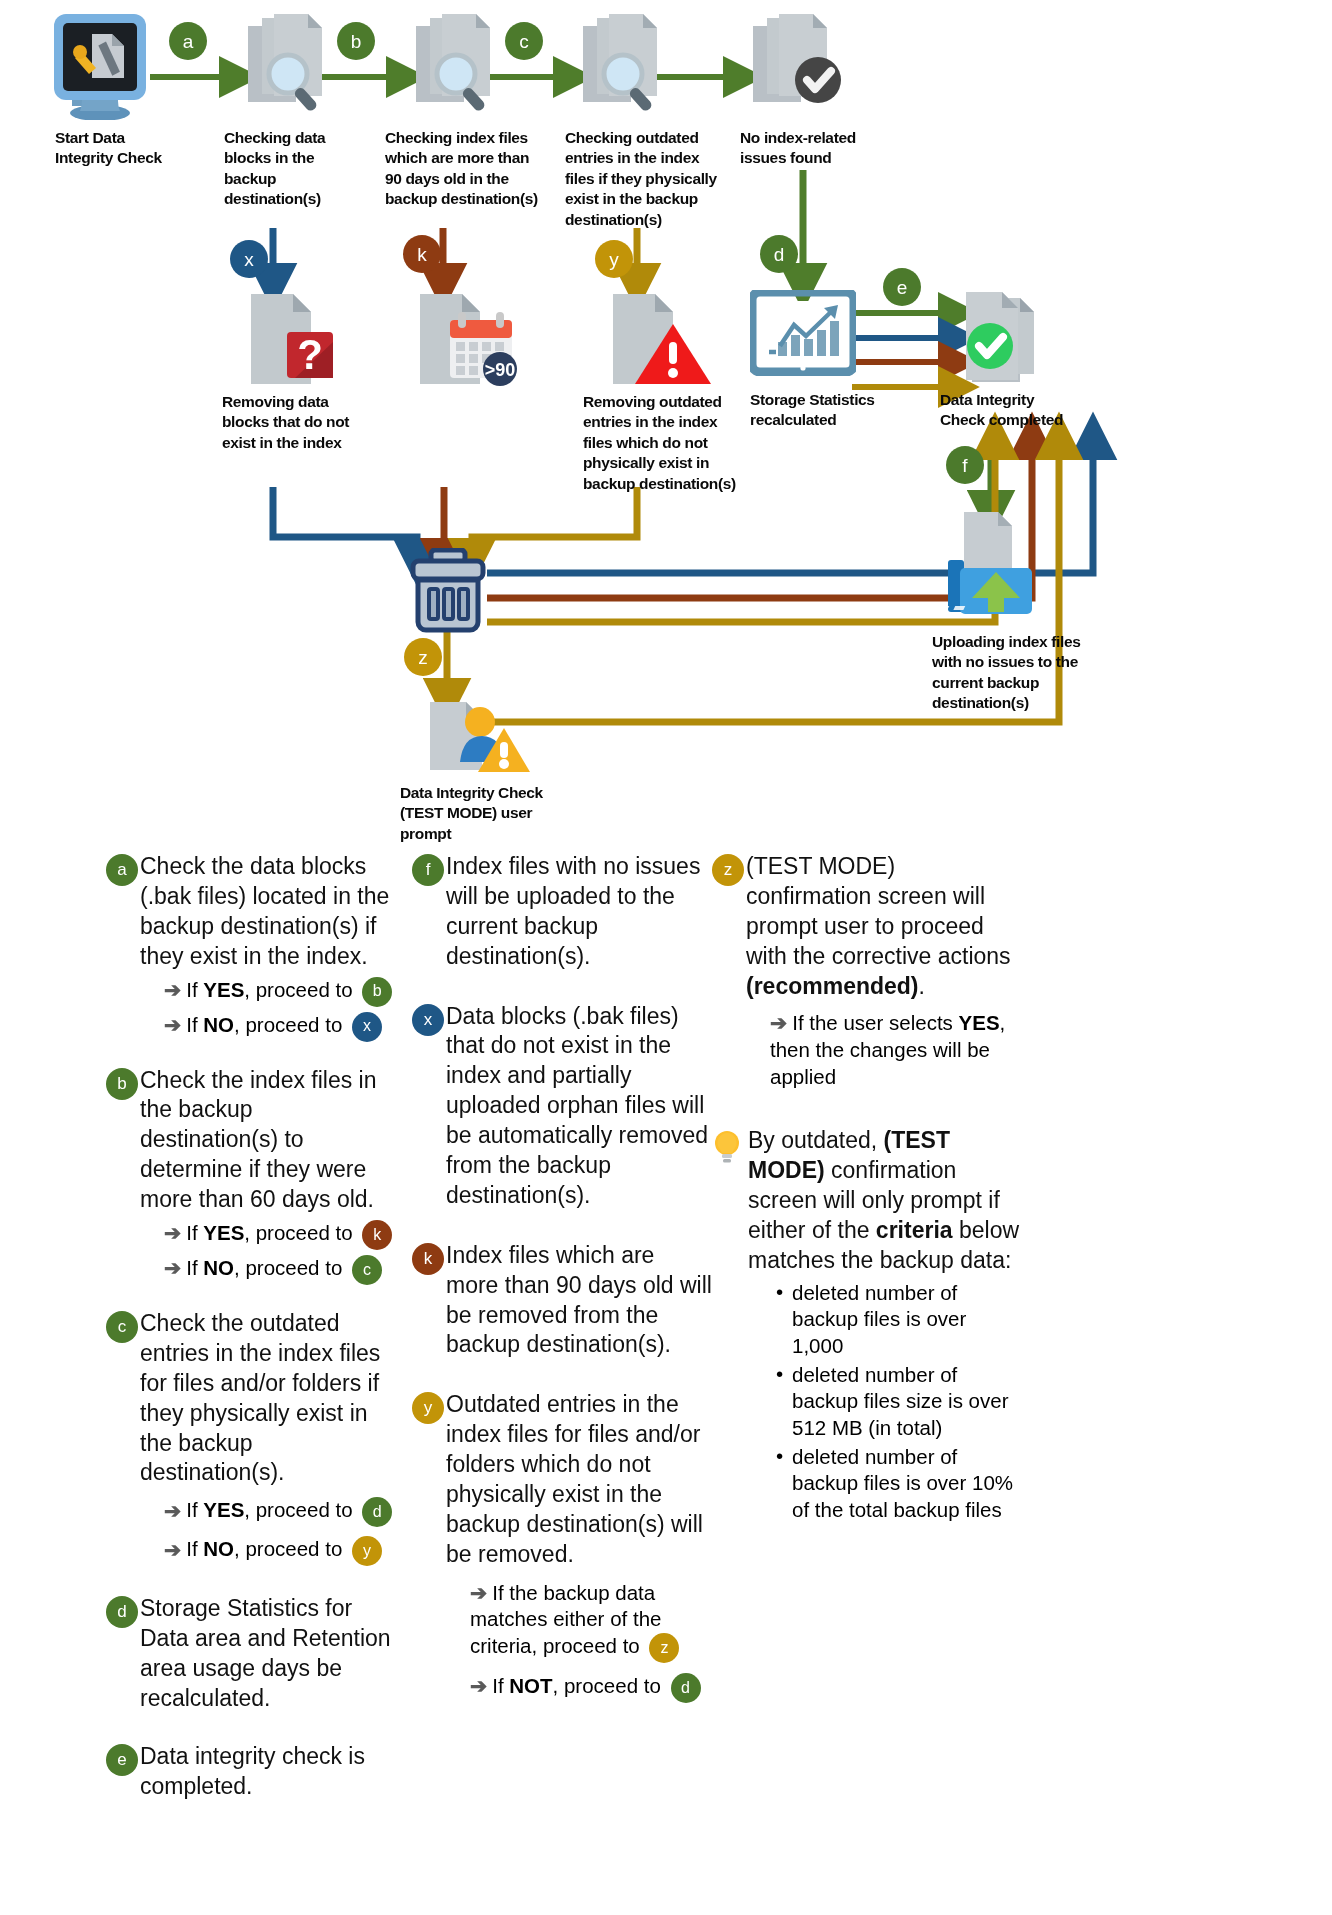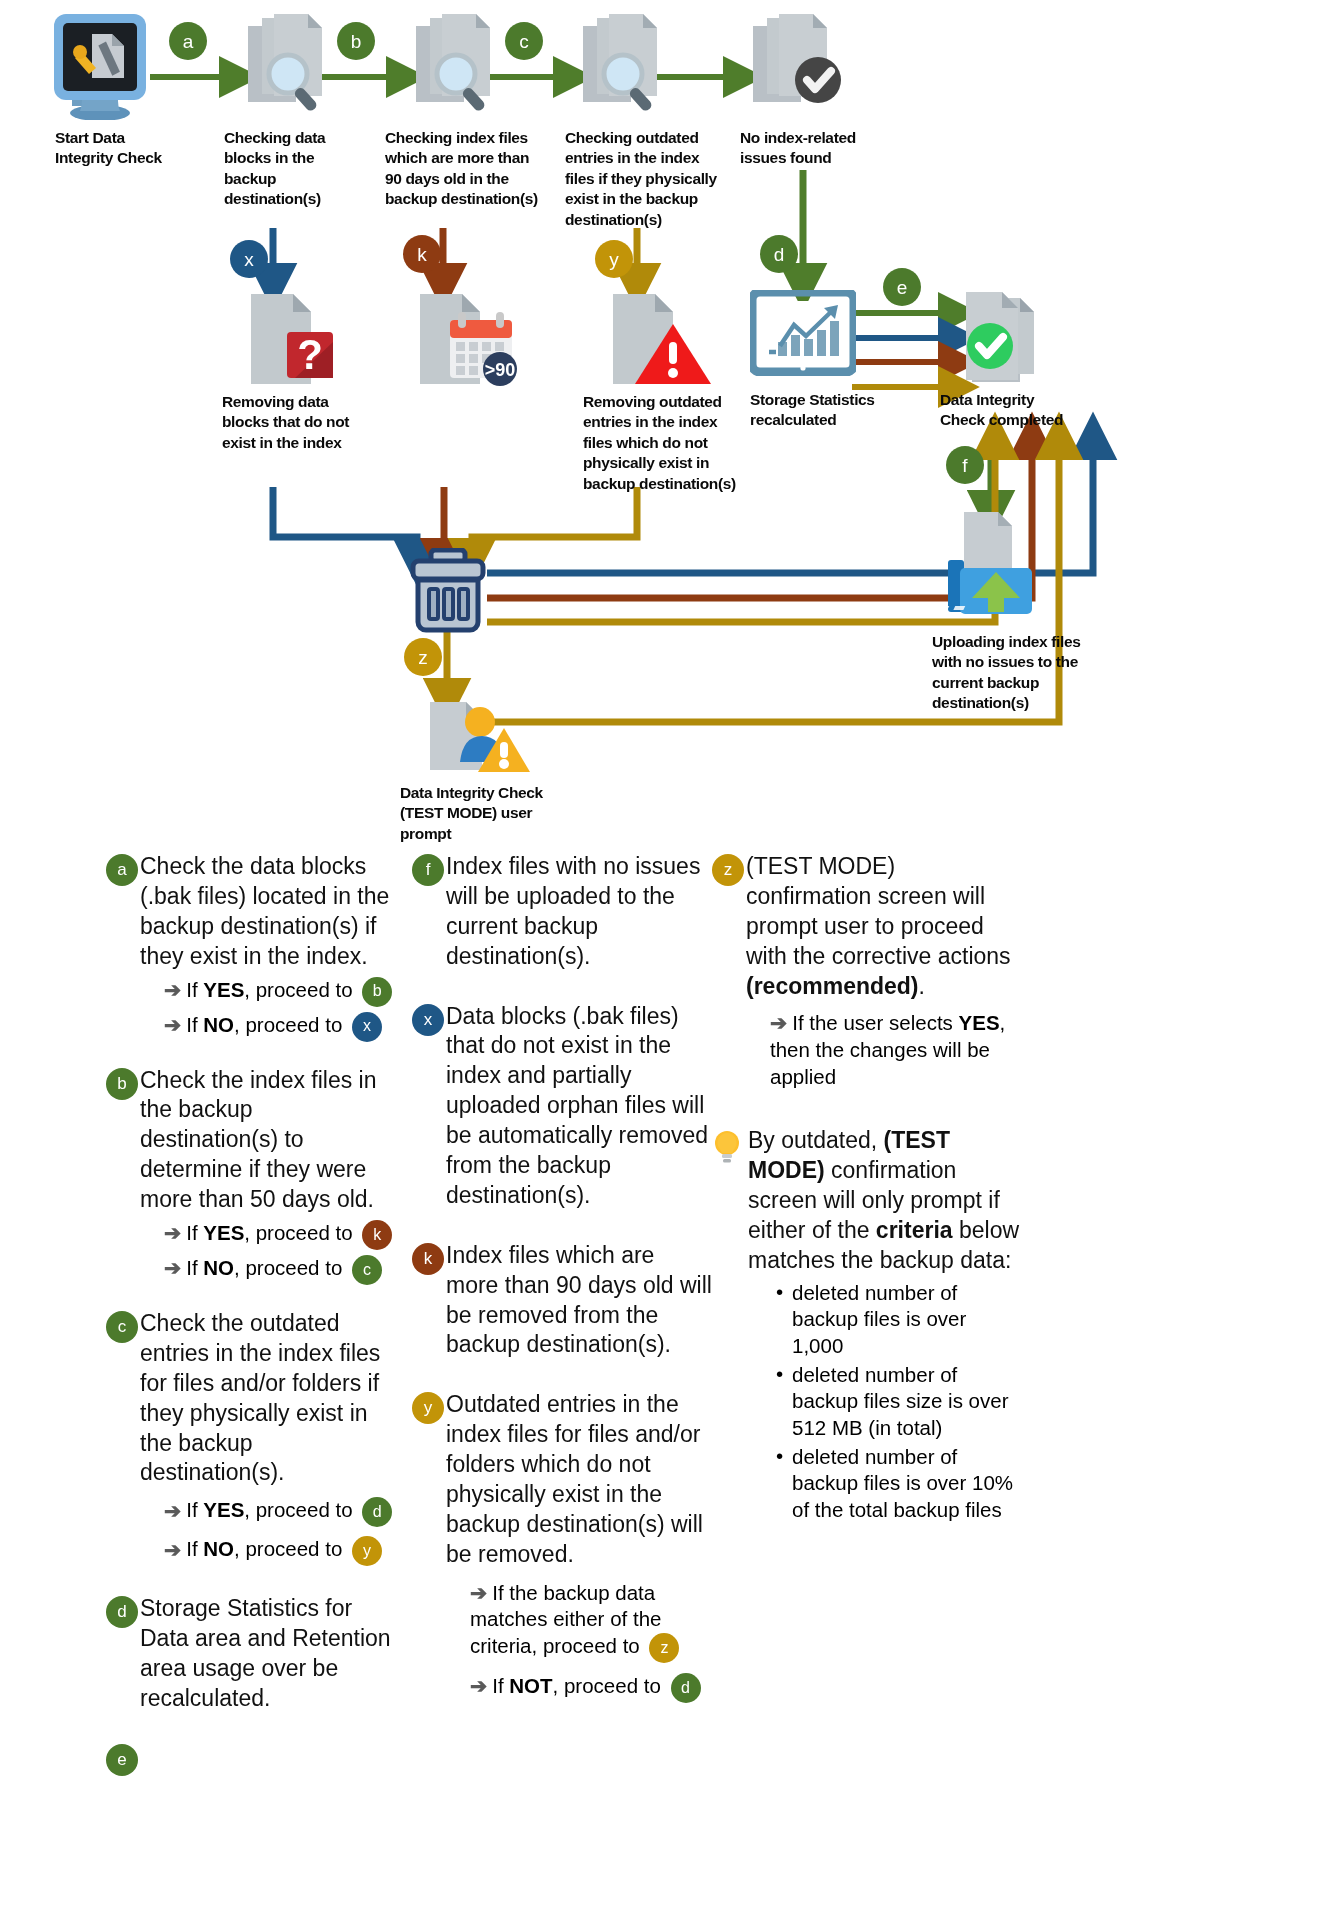--- a/index.html
+++ b/index.html
@@ -323,21 +323,21 @@
         <div class="sub">
           <span class="ar">➔</span>If <b>YES</b>, proceed to <span class="inlinebadge" style="background:#4c7a2c">b</span>
         </div>
         <div class="sub">
           <span class="ar">➔</span>If <b>NO</b>, proceed to <span class="inlinebadge" style="background:#1f5786">x</span>
         </div>
       </div>
 
       <div class="litem" style="margin-top:24px;">
         <div class="lb" style="background:#4c7a2c">b</div>
-        <div class="ltext">Check the index files in the backup destination(s) to determine if they were more than 50 days old.</div>
+        <div class="ltext">Check the index files in the backup destination(s) to determine if they were more than 60 days old.</div>
         <div class="sub">
           <span class="ar">➔</span>If <b>YES</b>, proceed to <span class="inlinebadge" style="background:#8e3b12">k</span>
         </div>
         <div class="sub">
           <span class="ar">➔</span>If <b>NO</b>, proceed to <span class="inlinebadge" style="background:#4c7a2c">c</span>
         </div>
       </div>
 
       <div class="litem" style="margin-top:24px;">
         <div class="lb" style="background:#4c7a2c">c</div>
@@ -345,25 +345,26 @@
         <div class="sub" style="margin-top:9px;">
           <span class="ar">➔</span>If <b>YES</b>, proceed to <span class="inlinebadge" style="background:#4c7a2c">d</span>
         </div>
         <div class="sub" style="margin-top:9px;">
           <span class="ar">➔</span>If <b>NO</b>, proceed to <span class="inlinebadge" style="background:#c29408">y</span>
         </div>
       </div>
 
       <div class="litem" style="margin-top:28px;">
         <div class="lb" style="background:#4c7a2c">d</div>
-        <div class="ltext">Storage Statistics for Data area and Retention area usage over be recalculated.</div>
+        <div class="ltext">Storage Statistics for Data area and Retention area usage days be recalculated.</div>
       </div>
 
       <div class="litem" style="margin-top:28px;">
         <div class="lb" style="background:#4c7a2c">e</div>
+        <div class="ltext">Data integrity check is completed.</div>
       </div>
     </div>
 
     <div class="lcol" style="left:412px;width:300px;">
       <div class="litem">
         <div class="lb" style="background:#4c7a2c">f</div>
         <div class="ltext">Index files with no issues will be uploaded to the current backup destination(s).</div>
       </div>
 
       <div class="litem" style="margin-top:30px;">

